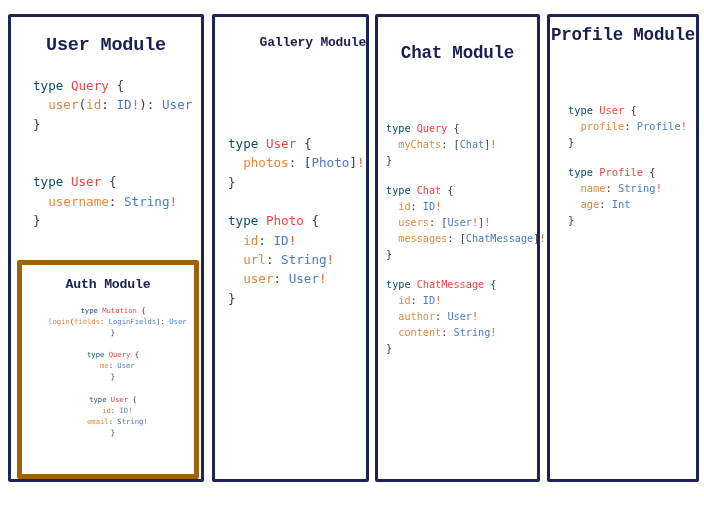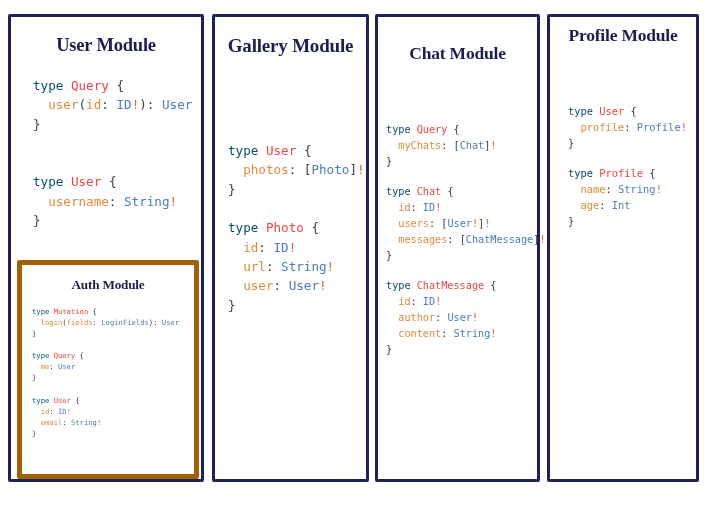--- a/index.html
+++ b/index.html
@@ -26,21 +26,21 @@
   .panel {
     position: absolute;
     box-sizing: border-box;
     background: #ffffff;
     border: 3px solid #1f2257;
     border-radius: 2px;
   }
 
   .panel-title {
     text-align: center;
-    font-family: Liberation Serif, serif;
+    font-family: Liberation Mono, monospace;
     font-weight: bold;
     color: #1b1f50;
     letter-spacing: -0.2px;
   }
 
   .code {
     font-family: "DejaVu Sans Mono", "Liberation Mono", monospace;
     white-space: pre;
     color: #3a3a44;
   }
@@ -86,33 +86,35 @@
   }
   #panel-auth .panel-title {
     font-size: 13.2px;
     margin-top: 12px;
   }
   #panel-auth .code {
     font-size: 7.2px;
     line-height: 11.1px;
     margin-top: 13px;
     margin-left: 10px;
+    text-align: center;
   }
   #panel-auth .code-gap {
     height: 11px;
   }
 
   
   #panel-gallery {
     left: 212px; top: 14px;
     width: 157px; height: 468px;
   }
   #panel-gallery .panel-title {
-    font-size: 19px;
+    font-size: 13px;
     margin-top: 18px;
+    text-align: right;
   }
   #panel-gallery .code {
     font-size: 12.6px;
     line-height: 19.4px;
     margin-top: 84px;
     margin-left: 13px;
   }
   #panel-gallery .code-gap { height: 19px; }
 
   

